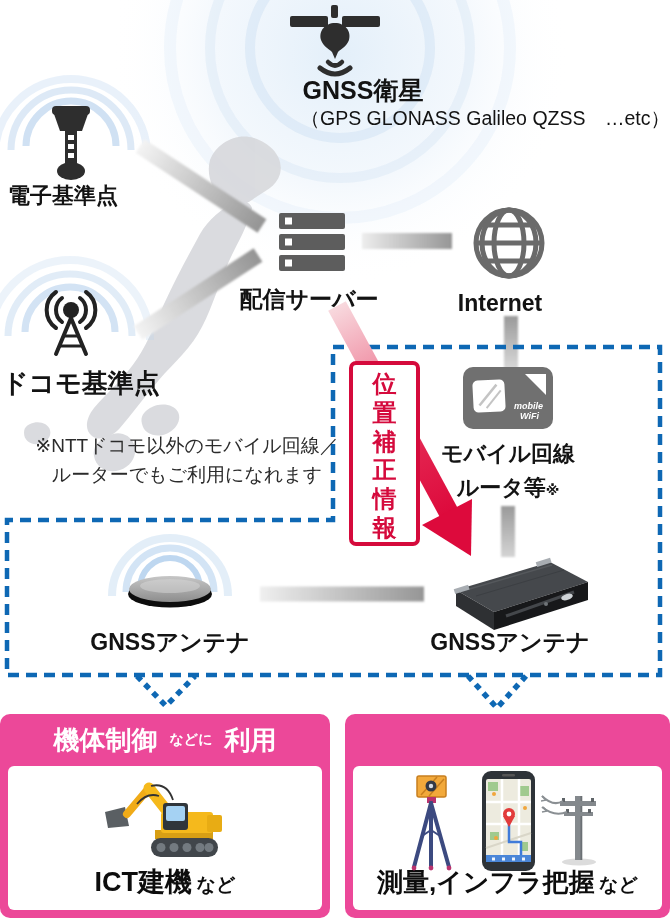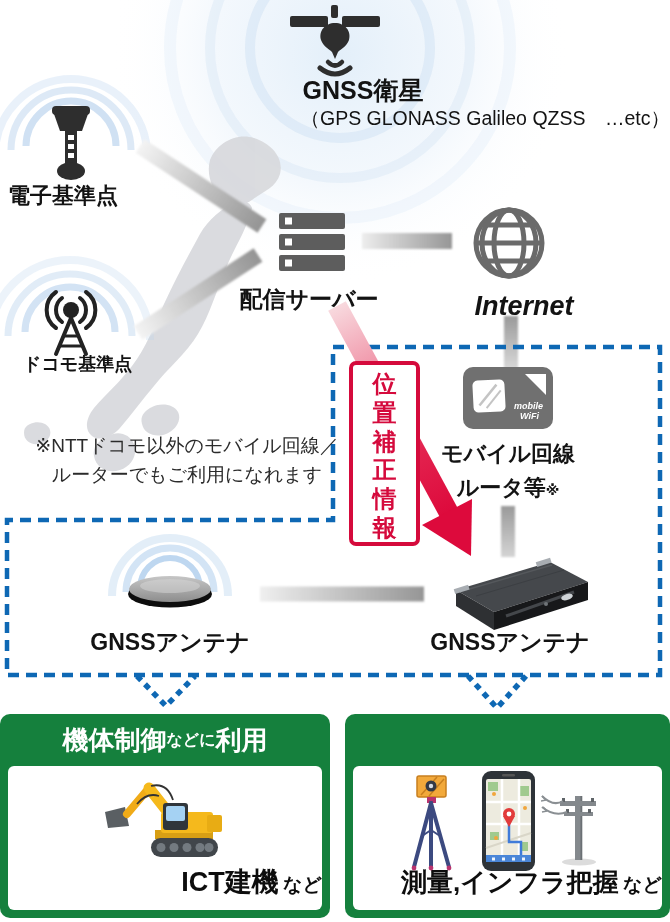--- a/index.html
+++ b/index.html
@@ -16,32 +16,32 @@
   .lbl{z-index:3;}
   .correction-box{
     position:absolute;left:349px;top:361px;width:71px;height:185px;z-index:5;
     background:#fff;border:4px solid #d50a3c;border-radius:7px;box-sizing:border-box;
     display:flex;justify-content:center;
   }
   .correction-box .vtext{
     width:28px;margin-top:5px;font-size:24px;font-weight:700;color:#d50a3c;
     line-height:1.2;text-align:center;word-break:break-all;
   }
-  .usage-box{position:absolute;top:714px;height:204px;background:#15803d;border-radius:10px;z-index:2;}
+  .usage-box{position:absolute;top:714px;height:204px;background:#ec4899;border-radius:10px;z-index:2;}
   .usage-box .hdr{
     position:absolute;left:0;top:0;width:100%;height:52px;display:flex;
     align-items:center;justify-content:center;color:#fff;white-space:nowrap;
   }
   .usage-box .hdr .big{font-size:26px;font-weight:700;}
-  .usage-box .hdr .small{font-size:16px;font-weight:700;padding:0 0;}
+  .usage-box .hdr .small{font-size:14px;font-weight:700;padding:0 12px;}
   .usage-box .panel{
     position:absolute;left:8px;right:8px;top:52px;bottom:8px;background:#fff;border-radius:6px;
   }
   .caption{
-    position:absolute;left:0;bottom:10px;width:100%;text-align:right;color:#0d0d0d;white-space:nowrap;
+    position:absolute;left:0;bottom:10px;width:100%;text-align:center;color:#0d0d0d;white-space:nowrap;
   }
   .caption .big{font-size:27px;font-weight:700;}
   .caption .small{font-size:19px;font-weight:700;}
   .note-text{
     position:absolute;left:0px;top:431px;width:334px;z-index:3;text-align:center;
     font-size:19px;font-weight:400;color:#2b2b2b;line-height:1.55;margin-left:20px;
   }
   .router-mark{font-size:14px;}
 </style>
 </head>
@@ -262,25 +262,25 @@
     </svg>
   </div>
 
   <div class="lbl center" style="left:283px;top:74px;width:160px;font-size:25px;">GNSS衛星</div>
   <div class="lbl normal" style="left:287px;top:105px;width:383px;font-size:19.5px;">（GPS GLONASS Galileo QZSS　…etc）</div>
 
   <div class="lbl" style="left:8px;top:181px;font-size:22px;">
     <div>電子基準点</div>
   </div>
 
-  <div class="lbl" style="left:2px;top:352px;font-size:18px;margin-left:21px;">ドコモ基準点</div>
+  <div class="lbl" style="left:2px;top:366px;font-size:26px;">ドコモ基準点</div>
 
   <div class="lbl center" style="left:233px;top:284px;width:152px;font-size:23px;">配信サーバー</div>
 
-  <div class="lbl center" style="left:468px;top:288px;width:112px;font-size:27px;font-style:italic;">Internet</div>
+  <div class="lbl center" style="left:444px;top:288px;width:112px;font-size:23px;">Internet</div>
 
   <div class="lbl center" style="left:430px;top:437px;width:156px;font-size:22px;line-height:1.55;">
     <div>モバイル回線</div>
     <div>
       <span>ルータ等</span><span class="router-mark">※</span>
     </div>
   </div>
 
   <div class="note-text">
     <div>※NTTドコモ以外のモバイル回線／</div>

